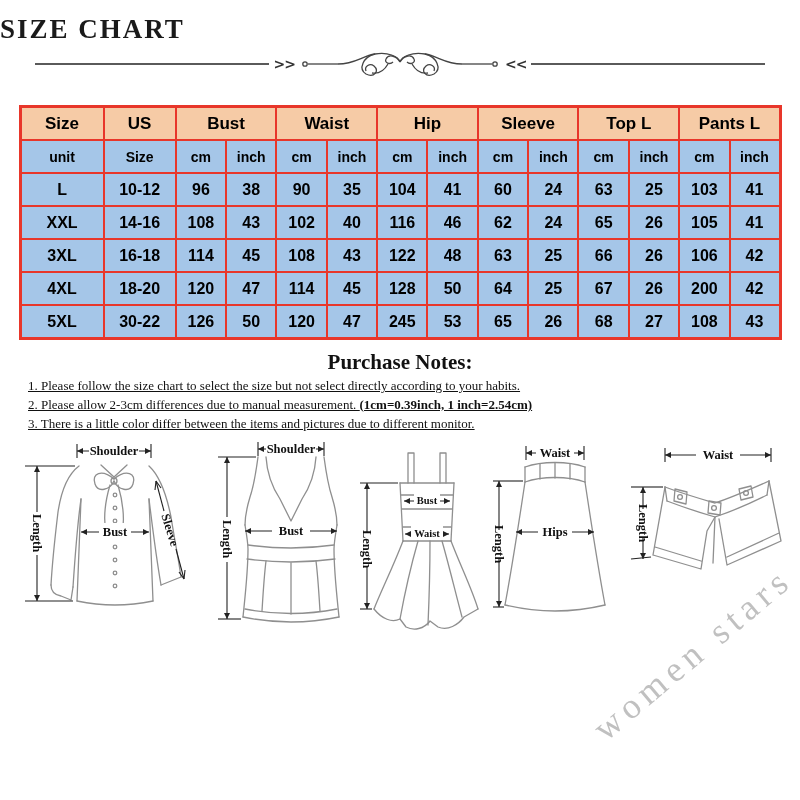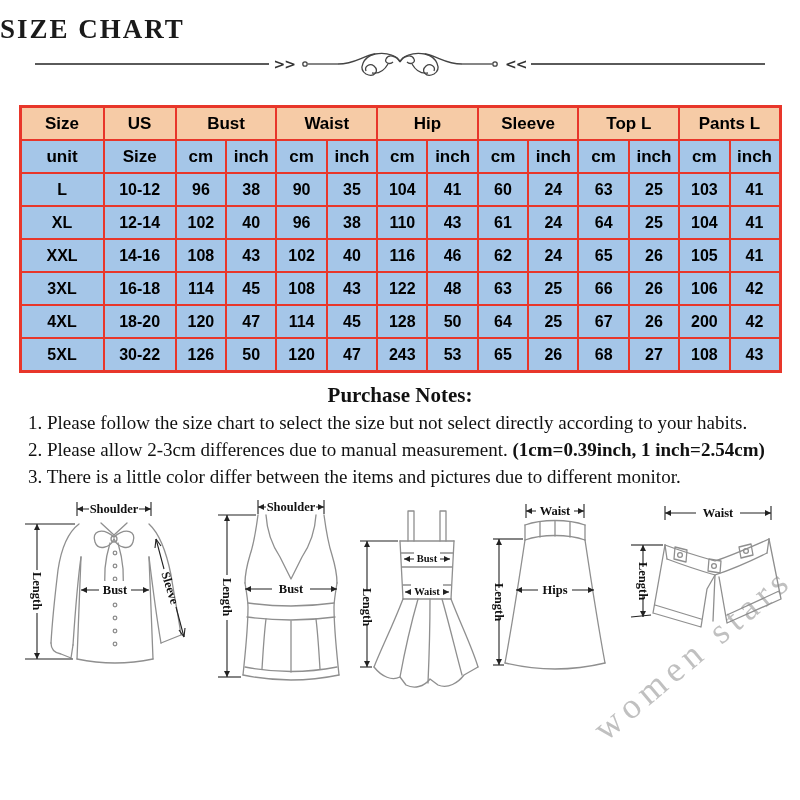--- a/index.html
+++ b/index.html
@@ -14,26 +14,26 @@
   .divider .rule{flex:1;border-top:2px solid #5a5a5a;height:0;}
   .divider .chev{font-family:"DejaVu Sans",sans-serif;font-weight:bold;font-size:14px;
                  color:#333;letter-spacing:-1px;padding:0 5px;}
 
   
   table{width:763px;margin:24px auto 0;border-collapse:collapse;table-layout:fixed;
         font-family:"Liberation Sans",sans-serif;font-weight:bold;text-align:center;
         border:3px solid var(--border,#e8362a);}
   th,td{border:2px solid var(--border,#e8362a);height:31px;padding:0;color:#000;}
   th.ghdr{background:var(--hdr-bg,#f6cba6);font-size:17px;}
-  td.unit{background:var(--body-bg,#a5c6e8);font-size:17px;}
+  td.unit{background:var(--body-bg,#a5c6e8);font-size:14px;}
   td.cell{background:var(--body-bg,#a5c6e8);font-size:16px;}
 
   
   .sec-heading{text-align:center;font-weight:bold;font-size:21px;margin:10px 8px 2px;}
-  .notes{padding:0 28px;font-size:19px;line-height:1.38;}
+  .notes{padding:0 28px;font-size:13px;line-height:1.38;text-decoration:underline;}
   .note{margin:1px 0;}
   .note b{font-weight:bold;text-align:right;}
 
   
   .figures{display:flex;justify-content:center;align-items:flex-start;gap:4px;
            margin-top:4px;padding:0 1px;}
   svg.fig{flex:0 0 auto;}
   .ol{stroke:#8f8f8f;fill:none;stroke-width:1.3;stroke-linejoin:round;stroke-linecap:round;}
   .arr{stroke:#222;stroke-width:1.1;fill:none;}
   .ah{fill:#222;stroke:none;}
@@ -131,36 +131,20 @@
           <td class="cell">104</td>
           <td class="cell">41</td>
           <td class="cell">60</td>
           <td class="cell">24</td>
           <td class="cell">63</td>
           <td class="cell">25</td>
           <td class="cell">103</td>
           <td class="cell">41</td>
         </tr>
         <tr>
-          <td class="cell">XL</td>
-          <td class="cell">12-14</td>
-          <td class="cell">102</td>
-          <td class="cell">40</td>
-          <td class="cell">96</td>
-          <td class="cell">38</td>
-          <td class="cell">110</td>
-          <td class="cell">43</td>
-          <td class="cell">61</td>
-          <td class="cell">24</td>
-          <td class="cell">64</td>
-          <td class="cell">25</td>
-          <td class="cell">104</td>
-          <td class="cell">41</td>
-        </tr>
-        <tr>
           <td class="cell">XXL</td>
           <td class="cell">14-16</td>
           <td class="cell">108</td>
           <td class="cell">43</td>
           <td class="cell">102</td>
           <td class="cell">40</td>
           <td class="cell">116</td>
           <td class="cell">46</td>
           <td class="cell">62</td>
           <td class="cell">24</td>
@@ -201,21 +185,21 @@
           <td class="cell">200</td>
           <td class="cell">42</td>
         </tr>
         <tr>
           <td class="cell">5XL</td>
           <td class="cell">30-22</td>
           <td class="cell">126</td>
           <td class="cell">50</td>
           <td class="cell">120</td>
           <td class="cell">47</td>
-          <td class="cell">243</td>
+          <td class="cell">245</td>
           <td class="cell">53</td>
           <td class="cell">65</td>
           <td class="cell">26</td>
           <td class="cell">68</td>
           <td class="cell">27</td>
           <td class="cell">108</td>
           <td class="cell">43</td>
         </tr>
       </tbody>
   </table>

